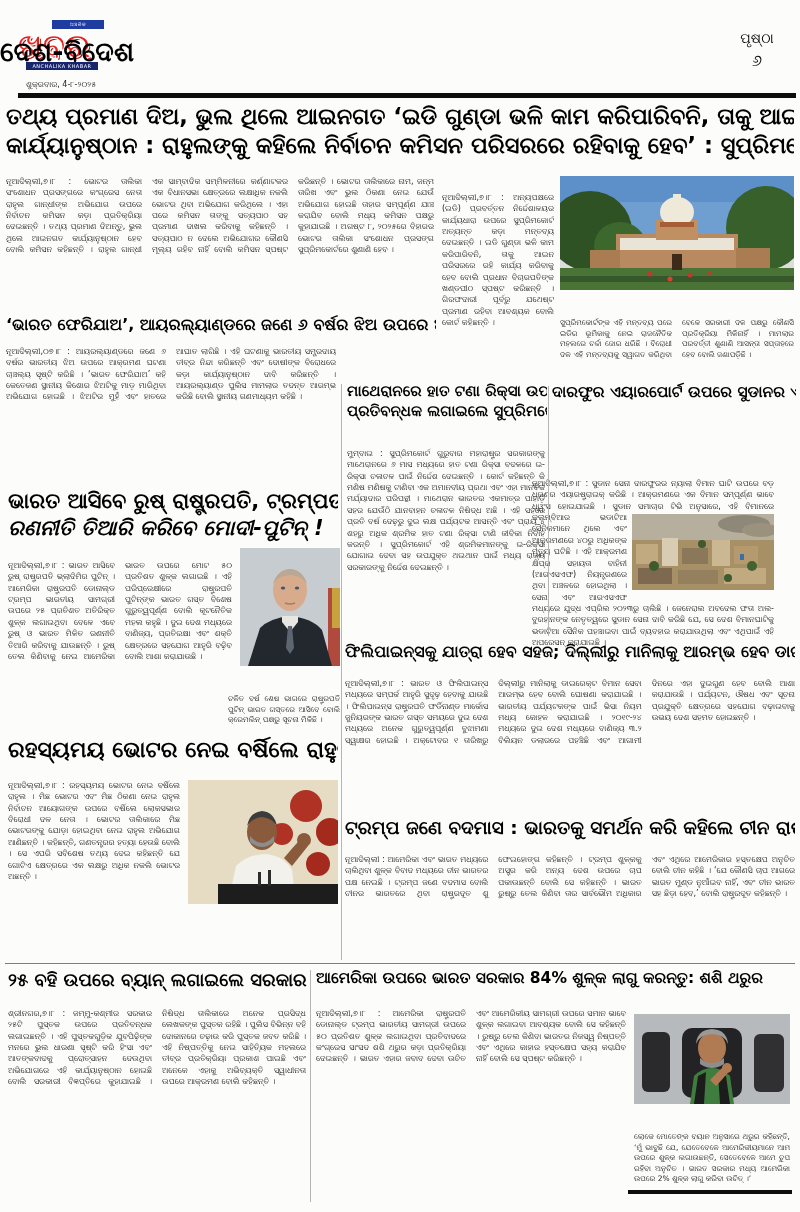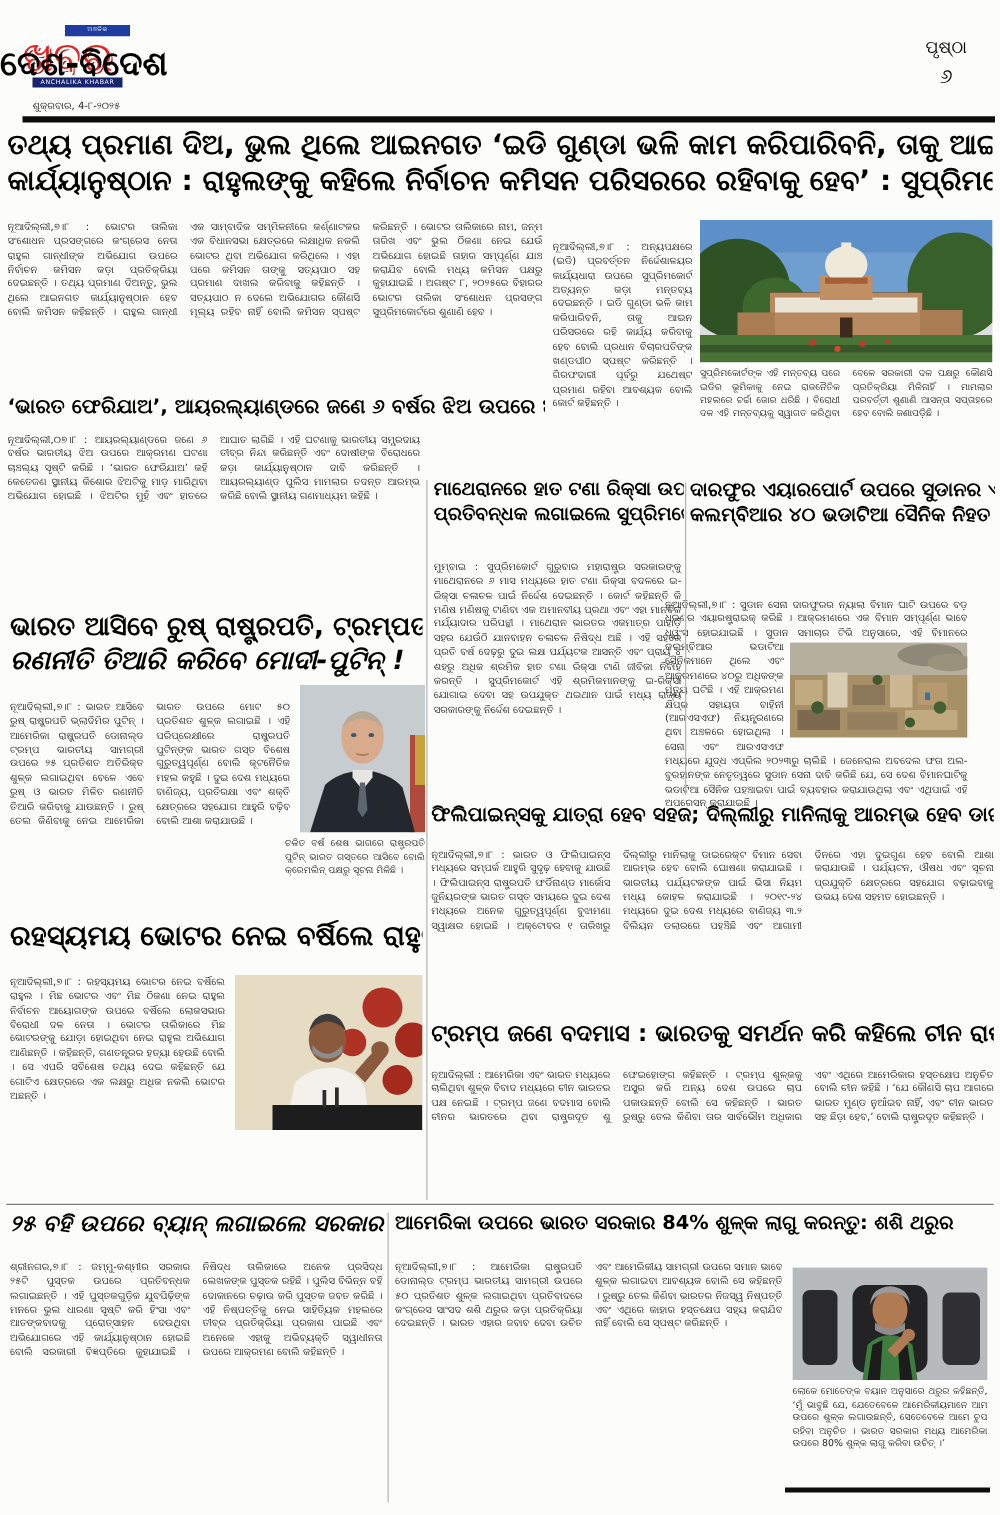--- a/index.html
+++ b/index.html
@@ -4,21 +4,21 @@
 <style>
   html,body{margin:0;padding:0;background:#e8e8e8;}
   .page{position:relative;width:800px;height:1212px;background:#fcfcfb;margin:0 auto;overflow:hidden;
         font-family:"DejaVu Sans",sans-serif;color:#111;}
   .abs{position:absolute;box-sizing:border-box;overflow:hidden;}
   .hl{font-weight:700;color:#000;line-height:1.3;}
   .nowrap{white-space:nowrap;}
   .body-txt{font-size:8px;line-height:1.42;text-align:justify;color:#222;}
   .cols2{column-count:2;column-gap:10px;}
   .cols3{column-count:3;column-gap:10px;}
-  .caption{font-size:7.5px;line-height:1.4;text-align:justify;color:#222;}
+  .caption{font-size:7.5px;line-height:1.4;text-align:justify;color:#222;margin-top:24px;}
   .photo{background:#ddd;}
   .photo svg{display:block;width:100%;height:100%;}
   .vrule{background:#b5b5b5;width:1px;}
   .hrule{background:#7d7d7d;height:1px;}
   .rule-thick{background:#0d0d0d;}
   .logo-main{font-weight:400;color:#e42320;font-size:33px;line-height:1;
              text-shadow:1px 1px 0 #fff,-1px -1px 0 #fff,1px -1px 0 #fff,-1px 1px 0 #fff,2px 2px 0 #b41410;}
   .logo-bar{background:#1f3da0;color:#fff;font-size:5px;text-align:center;line-height:1.6;letter-spacing:.5px;}
   .section-title{font-size:27px;font-weight:600;color:#000;}
   .page-label{font-size:14px;color:#000;text-align:center;line-height:1.5;}
@@ -112,21 +112,20 @@
   <div class="abs caption" style="left:228px;top:670px;width:112px;height:62px;">ଚଳିତ ବର୍ଷ ଶେଷ ଭାଗରେ ରାଷ୍ଟ୍ରପତି ପୁଟିନ୍ ଭାରତ ଗସ୍ତରେ ଆସିବେ ବୋଲି କ୍ରେମଲିନ୍ ପକ୍ଷରୁ ସୂଚନା ମିଳିଛି ।</div>
 
   <div class="abs hl" style="left:347px;top:382px;width:200px;height:60px;font-size:15px;">
     <span class="nowrap" style="display:block;">ମାଥେରାନରେ ହାତ ଟଣା ରିକ୍ସା ଉପରେ</span>
     <span class="nowrap" style="display:block;">ପ୍ରତିବନ୍ଧକ ଲଗାଇଲେ ସୁପ୍ରିମକୋର୍ଟ</span>
   </div>
   <div class="abs body-txt" style="left:347px;top:448px;width:198px;height:188px;">ମୁମ୍ବାଇ : ସୁପ୍ରିମକୋର୍ଟ ଗୁରୁବାର ମହାରାଷ୍ଟ୍ର ସରକାରଙ୍କୁ ମାଥେରାନରେ ୬ ମାସ ମଧ୍ୟରେ ହାତ ଟଣା ରିକ୍ସା ବଦଳରେ ଇ-ରିକ୍ସା ଚଳାଚଳ ପାଇଁ ନିର୍ଦ୍ଦେଶ ଦେଇଛନ୍ତି । କୋର୍ଟ କହିଛନ୍ତି କି ମଣିଷ ମଣିଷକୁ ଟାଣିବା ଏକ ଅମାନବୀୟ ପ୍ରଥା ଏବଂ ଏହା ମାନବିକ ମର୍ଯ୍ୟାଦାର ପରିପନ୍ଥୀ । ମାଥେରାନ ଭାରତର ଏକମାତ୍ର ପାହାଡ଼ି ସହର ଯେଉଁଠି ଯାନବାହନ ଚଳାଚଳ ନିଷିଦ୍ଧ ଅଛି । ଏହି ସହରେ ପ୍ରତି ବର୍ଷ ଦେଢ଼ରୁ ଦୁଇ ଲକ୍ଷ ପର୍ଯ୍ୟଟକ ଆସନ୍ତି ଏବଂ ପ୍ରାୟ ୪ ଶହରୁ ଅଧିକ ଶ୍ରମିକ ହାତ ଟଣା ରିକ୍ସା ଟାଣି ଜୀବିକା ନିର୍ବାହ କରନ୍ତି । ସୁପ୍ରିମକୋର୍ଟ ଏହି ଶ୍ରମିକମାନଙ୍କୁ ଇ-ରିକ୍ସା ଯୋଗାଇ ଦେବା ସହ ଉପଯୁକ୍ତ ଥଇଥାନ ପାଇଁ ମଧ୍ୟ ରାଜ୍ୟ ସରକାରଙ୍କୁ ନିର୍ଦ୍ଦେଶ ଦେଇଛନ୍ତି ।</div>
 
   <div class="abs hl" style="left:552px;top:382px;width:244px;height:62px;font-size:15.5px;">
     <span class="nowrap" style="display:block;">ଦାରଫୁର ଏୟାରପୋର୍ଟ ଉପରେ ସୁଡାନର ଏୟାରଷ୍ଟ୍ରାଇକ୍,</span>
-    <span class="nowrap" style="display:block;">କଲମ୍ବିଆର ୪୦ ଭଡାଟିଆ ସୈନିକ ନିହତ</span>
   </div>
   <div class="abs body-txt" style="left:532px;top:450px;width:242px;height:186px;margin-top:28px;">
     <span>ନୂଆଦିଲ୍ଲୀ,୭।୮ : ସୁଡାନ ସେନା ଦାରଫୁରର ନ୍ୟାଲା ବିମାନ ଘାଟି ଉପରେ ବଡ଼ ଧରଣର ଏୟାରଷ୍ଟ୍ରାଇକ୍ କରିଛି । ଆକ୍ରମଣରେ ଏକ ବିମାନ ସମ୍ପୂର୍ଣ୍ଣ ଭାବେ ଧ୍ୱଂସ ହୋଇଯାଇଛି । ସୁଡାନ ସମାଚାର ଟିଭି ଅନୁସାରେ, ଏହି</span>
     <span class="darfur-photo photo">
       <svg viewBox="0 0 142 76" preserveAspectRatio="none">
         <rect width="142" height="76" fill="#b6af9e"></rect>
         <ellipse cx="112" cy="10" rx="26" ry="9" fill="#8e8878"></ellipse>
         <ellipse cx="128" cy="16" rx="18" ry="7" fill="#9b927e"></ellipse>
         <rect y="26" width="142" height="50" fill="#a78f66"></rect>
         <rect x="4" y="30" width="22" height="20" fill="#c2aa80"></rect>
@@ -169,41 +168,41 @@
       <rect x="70" y="92" width="3" height="14" fill="#2c2c2c"></rect>
       <rect x="80" y="90" width="3" height="16" fill="#2c2c2c"></rect>
     </svg>
   </div>
 
   <div class="abs hl nowrap" style="left:345px;top:816px;width:450px;height:30px;font-size:18.5px;">ଟ୍ରମ୍ପ ଜଣେ ବଦମାସ : ଭାରତକୁ ସମର୍ଥନ କରି କହିଲେ ଚୀନ ରାଷ୍ଟ୍ରଦୂତ</div>
   <div class="abs body-txt cols3" style="left:345px;top:854px;width:450px;height:108px;">ନୂଆଦିଲ୍ଲୀ : ଆମେରିକା ଏବଂ ଭାରତ ମଧ୍ୟରେ ଚାଲିଥିବା ଶୁଳ୍କ ବିବାଦ ମଧ୍ୟରେ ଚୀନ ଭାରତର ପକ୍ଷ ନେଇଛି । ଟ୍ରମ୍ପ ଜଣେ ବଦମାସ ବୋଲି ଚୀନର ଭାରତରେ ଥିବା ରାଷ୍ଟ୍ରଦୂତ ଶୁ ଫେଇହୋଙ୍ଗ କହିଛନ୍ତି । ଟ୍ରମ୍ପ ଶୁଳ୍କକୁ ଅସ୍ତ୍ର କରି ଅନ୍ୟ ଦେଶ ଉପରେ ଚାପ ପକାଉଛନ୍ତି ବୋଲି ସେ କହିଛନ୍ତି । ଭାରତ ରୁଷ୍‌ରୁ ତେଲ କିଣିବା ତାର ସାର୍ବଭୌମ ଅଧିକାର ଏବଂ ଏଥିରେ ଆମେରିକାର ହସ୍ତକ୍ଷେପ ଅନୁଚିତ ବୋଲି ଚୀନ କହିଛି । ‘ଯେ କୌଣସି ଚାପ ଆଗରେ ଭାରତ ମୁଣ୍ଡ ନୁଆଁଇବ ନାହିଁ, ଏବଂ ଚୀନ ଭାରତ ସହ ଛିଡ଼ା ହେବ,’ ବୋଲି ରାଷ୍ଟ୍ରଦୂତ କହିଛନ୍ତି ।</div>
 
   <div class="abs hrule" style="left:5px;top:963px;width:790px;"></div>
 
-  <div class="abs hl nowrap" style="left:8px;top:968px;width:300px;height:32px;font-size:18px;font-style:italic;">୨୫ ବହି ଉପରେ ବ୍ୟାନ୍ ଲଗାଇଲେ ସରକାର</div>
+  <div class="abs hl nowrap" style="left:8px;top:968px;width:300px;height:32px;font-size:18px;">୨୫ ବହି ଉପରେ ବ୍ୟାନ୍ ଲଗାଇଲେ ସରକାର</div>
   <div class="abs body-txt cols2" style="left:8px;top:1008px;width:298px;height:196px;">ଶ୍ରୀନଗର,୭।୮ : ଜମ୍ମୁ-କଶ୍ମୀର ସରକାର ୨୫ଟି ପୁସ୍ତକ ଉପରେ ପ୍ରତିବନ୍ଧକ ଲଗାଇଛନ୍ତି । ଏହି ପୁସ୍ତକଗୁଡ଼ିକ ଯୁବପିଢ଼ିଙ୍କ ମନରେ ଭୁଲ ଧାରଣା ସୃଷ୍ଟି କରି ହିଂସା ଏବଂ ଆତଙ୍କବାଦକୁ ପ୍ରୋତ୍ସାହନ ଦେଉଥିବା ଅଭିଯୋଗରେ ଏହି କାର୍ଯ୍ୟାନୁଷ୍ଠାନ ହୋଇଛି ବୋଲି ସରକାରୀ ବିଜ୍ଞପ୍ତିରେ କୁହାଯାଇଛି । ନିଷିଦ୍ଧ ତାଲିକାରେ ଅନେକ ପ୍ରସିଦ୍ଧ ଲେଖକଙ୍କ ପୁସ୍ତକ ରହିଛି । ପୁଲିସ ବିଭିନ୍ନ ବହି ଦୋକାନରେ ଚଢ଼ାଉ କରି ପୁସ୍ତକ ଜବତ କରିଛି । ଏହି ନିଷ୍ପତ୍ତିକୁ ନେଇ ସାହିତ୍ୟିକ ମହଲରେ ତୀବ୍ର ପ୍ରତିକ୍ରିୟା ପ୍ରକାଶ ପାଇଛି ଏବଂ ଅନେକେ ଏହାକୁ ଅଭିବ୍ୟକ୍ତି ସ୍ୱାଧୀନତା ଉପରେ ଆକ୍ରମଣ ବୋଲି କହିଛନ୍ତି ।</div>
 
   <div class="abs hl nowrap" style="left:316px;top:968px;width:480px;height:32px;font-size:15.5px;">ଆମେରିକା ଉପରେ ଭାରତ ସରକାର 84% ଶୁଳ୍କ ଲାଗୁ କରନ୍ତୁ: ଶଶି ଥରୁର</div>
   <div class="abs body-txt cols2" style="left:316px;top:1008px;width:310px;height:196px;">ନୂଆଦିଲ୍ଲୀ,୭।୮ : ଆମେରିକା ରାଷ୍ଟ୍ରପତି ଡୋନାଲ୍ଡ ଟ୍ରମ୍ପ ଭାରତୀୟ ସାମଗ୍ରୀ ଉପରେ ୫୦ ପ୍ରତିଶତ ଶୁଳ୍କ ଲଗାଇଥିବା ପ୍ରତିବାଦରେ କଂଗ୍ରେସ ସାଂସଦ ଶଶି ଥରୁର କଡ଼ା ପ୍ରତିକ୍ରିୟା ଦେଇଛନ୍ତି । ଭାରତ ଏହାର ଜବାବ ଦେବା ଉଚିତ ଏବଂ ଆମେରିକୀୟ ସାମଗ୍ରୀ ଉପରେ ସମାନ ଭାବେ ଶୁଳ୍କ ଲଗାଇବା ଆବଶ୍ୟକ ବୋଲି ସେ କହିଛନ୍ତି । ରୁଷ୍‌ରୁ ତେଲ କିଣିବା ଭାରତର ନିଜସ୍ୱ ନିଷ୍ପତ୍ତି ଏବଂ ଏଥିରେ କାହାର ହସ୍ତକ୍ଷେପ ସହ୍ୟ କରାଯିବ ନାହିଁ ବୋଲି ସେ ସ୍ପଷ୍ଟ କରିଛନ୍ତି ।</div>
   <div class="abs photo" style="left:634px;top:1014px;width:156px;height:90px;">
     <svg viewBox="0 0 156 90" preserveAspectRatio="none">
       <rect width="156" height="90" fill="#b7babc"></rect>
       <rect x="8" y="18" width="28" height="60" rx="6" fill="#2a2a2c"></rect>
       <rect x="120" y="20" width="30" height="58" rx="6" fill="#303032"></rect>
       <rect x="48" y="14" width="60" height="70" rx="10" fill="#232325"></rect>
       <ellipse cx="78" cy="34" rx="14" ry="16" fill="#b07a52"></ellipse>
       <path d="M62 30 Q63 16 78 15 Q93 16 94 30 Q90 20 78 20 Q66 20 62 30 Z" fill="#9a9a9a"></path>
       <path d="M66 44 Q78 54 90 44 L90 50 Q78 58 66 50 Z" fill="#8d8d8d"></path>
       <path d="M56 90 L60 62 Q68 54 78 54 Q88 54 96 62 L100 90 Z" fill="#3e7d3e"></path>
       <path d="M60 90 L64 62 L72 58 L70 90 Z" fill="#1c1c1c"></path>
       <path d="M96 90 L92 62 L84 58 L86 90 Z" fill="#1c1c1c"></path>
       <path d="M76 66 Q84 58 90 52 L96 56 Q88 66 82 72 Z" fill="#b07a52"></path>
       <circle cx="93" cy="54" r="5" fill="#b07a52"></circle>
     </svg>
   </div>
-  <div class="abs caption" style="left:634px;top:1108px;width:156px;height:78px;">ଲୋକେ ମୋତେଙ୍କ ବୟାନ ଅନୁସାରେ ଥରୁର କହିଛନ୍ତି, ‘ମୁଁ ଭାବୁଛି ଯେ, ଯେତେବେଳେ ଆମେରିକୀୟମାନେ ଆମ ଉପରେ ଶୁଳ୍କ ଲଗାଉଛନ୍ତି, ସେତେବେଳେ ଆମେ ଚୁପ ରହିବା ଅନୁଚିତ । ଭାରତ ସରକାର ମଧ୍ୟ ଆମେରିକା ଉପରେ 80% ଶୁଳ୍କ ଲାଗୁ କରିବା ଉଚିତ୍ ।’</div>
+  <div class="abs caption" style="left:634px;top:1108px;width:156px;height:78px;">ଲୋକେ ମୋତେଙ୍କ ବୟାନ ଅନୁସାରେ ଥରୁର କହିଛନ୍ତି, ‘ମୁଁ ଭାବୁଛି ଯେ, ଯେତେବେଳେ ଆମେରିକୀୟମାନେ ଆମ ଉପରେ ଶୁଳ୍କ ଲଗାଉଛନ୍ତି, ସେତେବେଳେ ଆମେ ଚୁପ ରହିବା ଅନୁଚିତ । ଭାରତ ସରକାର ମଧ୍ୟ ଆମେରିକା ଉପରେ 2% ଶୁଳ୍କ ଲାଗୁ କରିବା ଉଚିତ୍ ।’</div>
   <div class="abs rule-thick" style="left:628px;top:1190px;width:164px;height:4px;"></div>
 
   <div class="abs vrule" style="left:341px;top:384px;height:576px;"></div>
   <div class="abs vrule" style="left:548px;top:386px;height:250px;"></div>
   <div class="abs vrule" style="left:310px;top:970px;height:232px;"></div>
 
 </div>
 
 </body></html>

